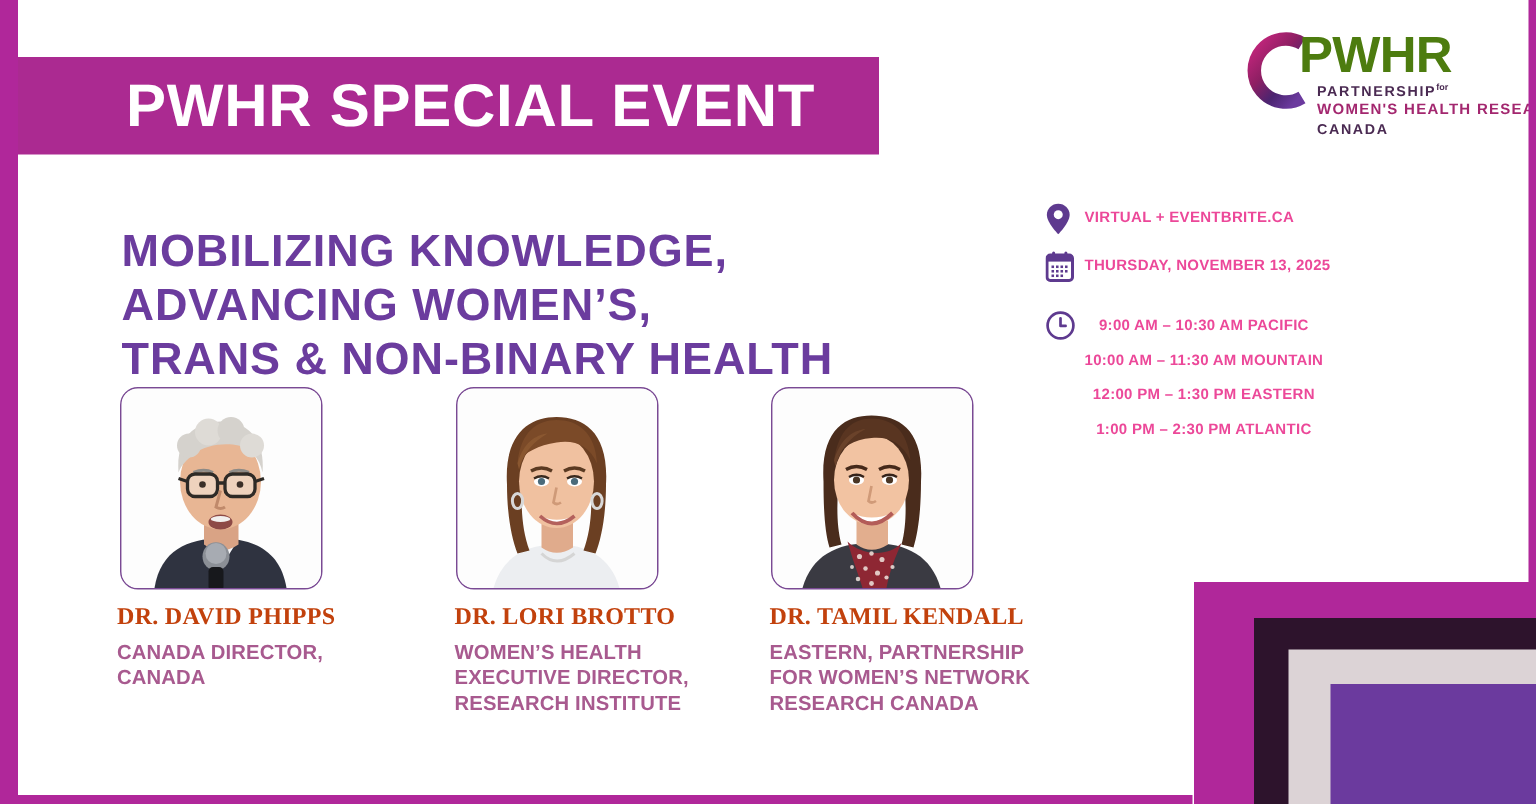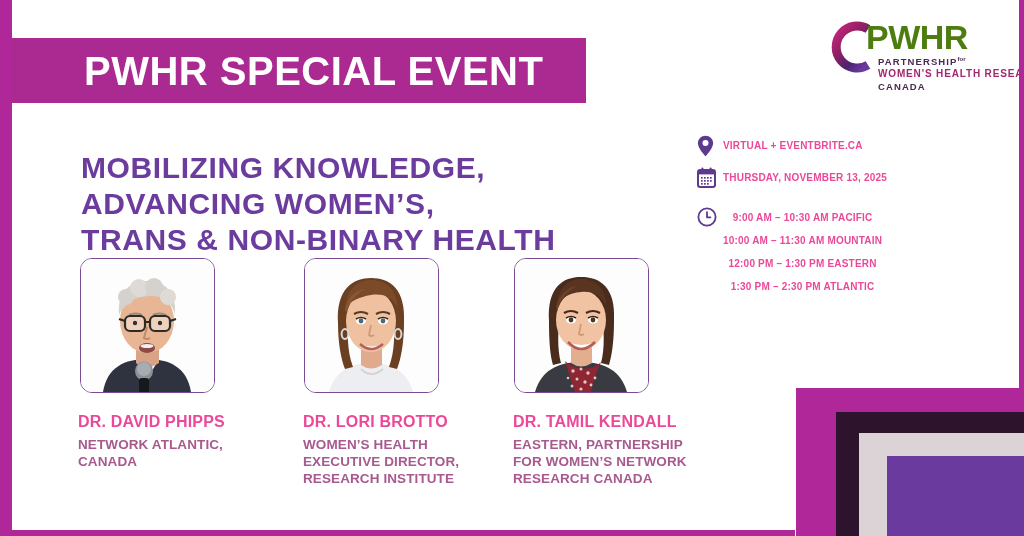--- a/index.html
+++ b/index.html
@@ -206,27 +206,28 @@
     border-radius: 12px;
     background: #ffffff;
     overflow: hidden;
     position: relative;
   }
   .speaker.s0 .photo { margin-left: 2px; }
   .speaker.s1 .photo { margin-left: 1px; }
   .speaker.s2 .photo { margin-left: 1px; }
 
   .speaker-name {
-    margin-top: 19px;
-    color: #ec4899;
+    margin-top: 9px;
+    color: #c2410c;
     font-size: 16px;
     font-weight: bold;
     letter-spacing: 0.2px;
     line-height: 20px;
     white-space: nowrap;
+    font-family: Liberation Serif, serif;
   }
   .speaker-role {
     margin-top: 4px;
     color: #a85a8f;
     font-size: 13.5px;
     font-weight: bold;
     line-height: 17px;
     letter-spacing: 0.1px;
   }
   .speaker-role div { white-space: nowrap; }
@@ -335,21 +336,21 @@
       <div class="detail-icon">
         <svg width="20" height="20" viewBox="0 0 20 20">
           <circle cx="10" cy="10" r="8.6" fill="none" stroke="#5e3a8f" stroke-width="1.8"></circle>
           <path d="M10 5.2 L10 10.3 L13.4 10.3" fill="none" stroke="#5e3a8f" stroke-width="1.8" stroke-linecap="round" stroke-linejoin="round"></path>
         </svg>
       </div>
       <div>
         <div class="detail-text">9:00 AM – 10:30 AM PACIFIC</div>
         <div class="detail-text">10:00 AM – 11:30 AM MOUNTAIN</div>
         <div class="detail-text">12:00 PM – 1:30 PM EASTERN</div>
-        <div class="detail-text">1:30 PM – 2:30 PM ATLANTIC</div>
+        <div class="detail-text">1:00 PM – 2:30 PM ATLANTIC</div>
       </div>
     </div>
 
   </div>
 
   <div class="speakers">
 
     <div class="speaker s0">
       <div class="photo">
         <svg class="pf" viewBox="0 0 133 133" preserveAspectRatio="xMidYMid slice">
@@ -385,21 +386,21 @@
           <ellipse cx="66" cy="89" rx="8" ry="5" fill="#8d4a46"></ellipse>
           <ellipse cx="66" cy="87" rx="6.5" ry="2" fill="#f2f0ee"></ellipse>
 
           <ellipse cx="63" cy="112" rx="9" ry="9.5" fill="#8b8f96"></ellipse>
           <ellipse cx="63" cy="110" rx="7" ry="7" fill="#a7abb2"></ellipse>
           <rect x="58" y="119" width="10" height="16" rx="3" fill="#17181c"></rect>
         </svg>
       </div>
       <div class="speaker-name">DR. DAVID PHIPPS</div>
       <div class="speaker-role">
-        <div>NETWORK ATLANTIC,</div>
+        <div>CANADA DIRECTOR,</div>
         <div>CANADA</div>
       </div>
     </div>
 
     <div class="speaker s1">
       <div class="photo">
         <svg class="pf" viewBox="0 0 133 133" preserveAspectRatio="xMidYMid slice">
           <rect width="133" height="133" fill="#fdfdfd"></rect>
 
           <path d="M24 133 C30 112 46 104 66 104 C86 104 102 112 108 133 Z" fill="#eceef1"></path>

